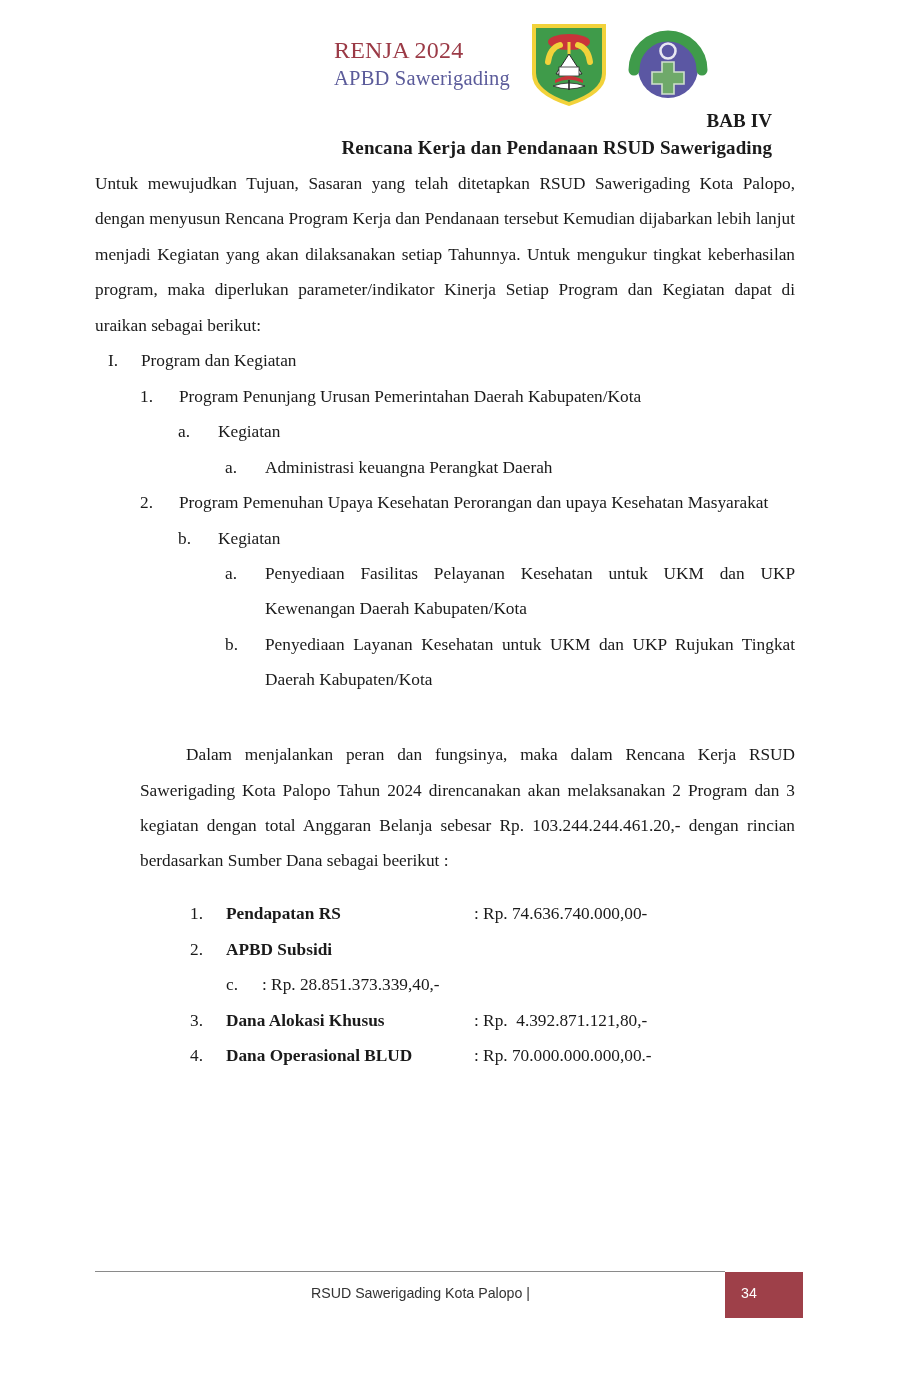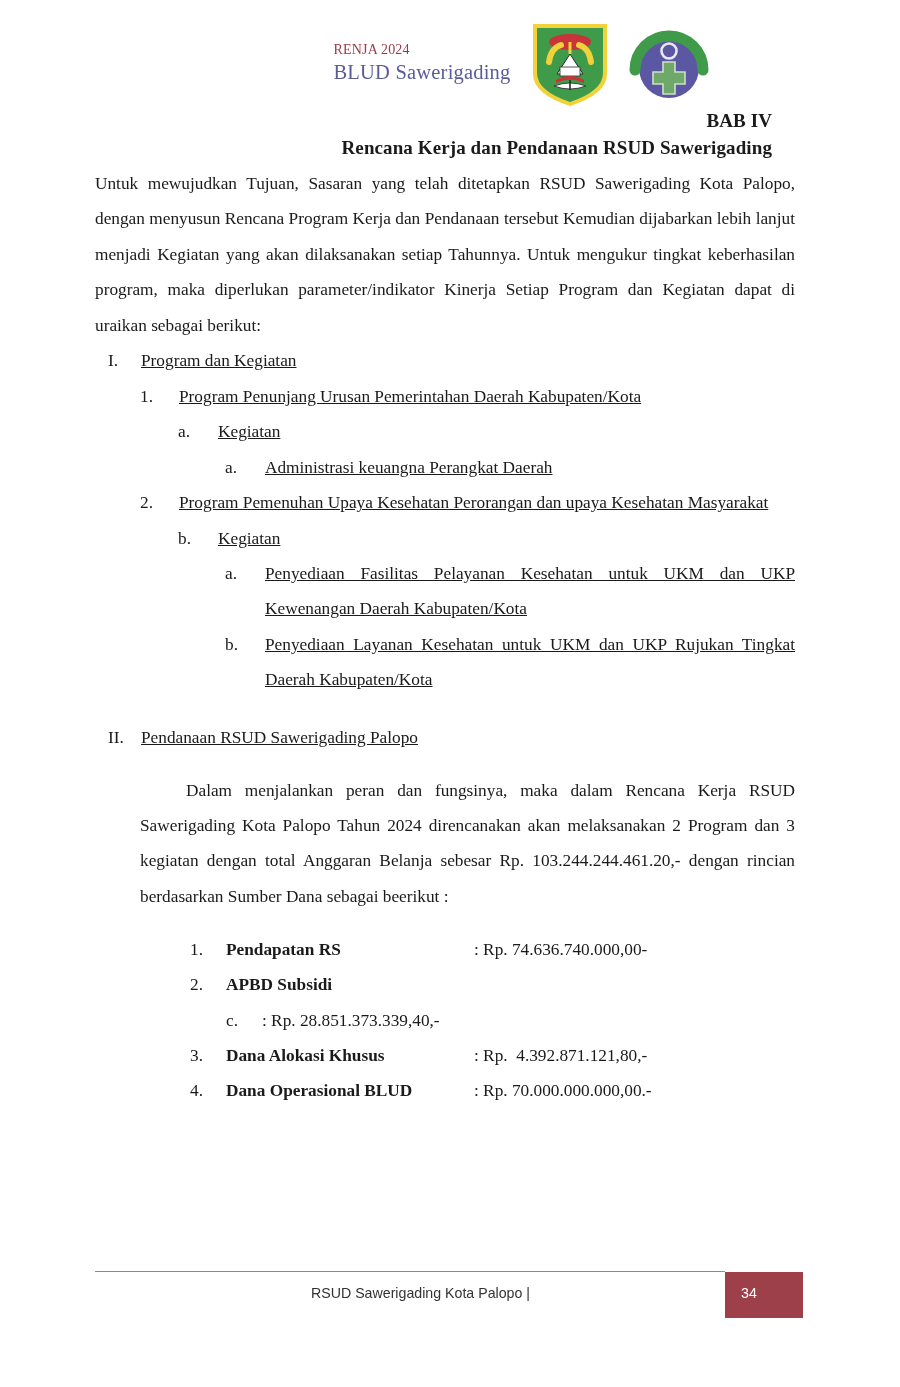--- a/index.html
+++ b/index.html
@@ -33,21 +33,21 @@
     align-items: center;
     gap: 16px;
     transform: translateX(72px);
   }
   .header-titles {
     text-align: left;
     line-height: 1.28;
     padding-bottom: 2px;
   }
   .header-renja {
-    font-size: 14px;
+    font-size: 24px;
     color: #9b3a46;
     letter-spacing: 0.2px;
     white-space: nowrap;
   }
   .header-rsud {
     font-size: 20.5px;
     color: #5b5b9a;
     letter-spacing: 0.2px;
     white-space: nowrap;
   }
@@ -89,21 +89,20 @@
     margin: 0;
   }
   .marker {
     flex: 0 0 auto;
     text-align: left;
   }
   .row-text {
     flex: 1 1 auto;
     text-align: justify;
     text-justify: inter-word;
-    text-decoration: underline;
   }
   .row-text.nowrapjust { text-align: left; }
 
   
   .lvl-roman  .marker { width: 33px; margin-left: 13px; }
   .lvl-num    .marker { width: 39px; margin-left: 45px; }
   .lvl-alpha  .marker { width: 40px; margin-left: 83px; }
   .lvl-alpha2 .marker { width: 40px; margin-left: 130px; }
 
   .lvl-roman  .row-text { max-width: 654px; }
@@ -183,21 +182,21 @@
 </style>
 </head>
 <body>
 
 <div class="page">
 
   <div class="doc-header">
     <div class="header-inner">
       <div class="header-titles">
         <div class="header-renja">RENJA 2024</div>
-        <div class="header-rsud">BLUD Sawerigading</div>
+        <div class="header-rsud">APBD Sawerigading</div>
       </div>
 
       <svg class="logo-shield" viewBox="0 0 86 92">
         <path d="M6 6 H80 V56 Q80 76 43 88 Q6 76 6 56 Z" fill="#f2d23a"></path>
         <path d="M10 10 H76 V55 Q76 73 43 84 Q10 73 10 55 Z" fill="#3f9b4a"></path>
         <ellipse cx="43" cy="24" rx="21" ry="8" fill="#c8343a"></ellipse>
         <rect x="41.5" y="24" width="3" height="12" fill="#f2d23a"></rect>
         <path d="M22 44 Q24 30 34 27" stroke="#f2d23a" stroke-width="6" fill="none" stroke-linecap="round"></path>
         <path d="M64 44 Q62 30 52 27" stroke="#f2d23a" stroke-width="6" fill="none" stroke-linecap="round"></path>
         <path d="M30 56 L43 36 L56 56 Z" fill="#ffffff" stroke="#2a2a2a" stroke-width="1"></path>
@@ -255,24 +254,20 @@
       <span class="marker">a.</span>
       <span class="row-text">Penyediaan Fasilitas Pelayanan Kesehatan untuk UKM dan UKP Kewenangan Daerah Kabupaten/Kota</span>
     </div>
     <div class="row lvl-alpha2">
       <span class="marker">b.</span>
       <span class="row-text">Penyediaan Layanan Kesehatan untuk UKM dan UKP Rujukan Tingkat Daerah Kabupaten/Kota</span>
     </div>
 
     <div class="sect-gap"></div>
 
-    <div class="row lvl-roman">
-      <span class="marker">II.</span>
-      <span class="row-text nowrapjust">Pendanaan RSUD Sawerigading Palopo</span>
-    </div>
 
     <p class="para-ii">Dalam menjalankan peran dan fungsinya, maka dalam Rencana Kerja RSUD Sawerigading Kota Palopo Tahun 2024 direncanakan akan melaksanakan 2 Program dan 3 kegiatan dengan total Anggaran Belanja sebesar Rp. 103.244.244.461.20,- dengan rincian berdasarkan Sumber Dana sebagai beerikut :</p>
 
     <div class="fund-list">
       <div class="fund-row">
         <span class="fund-num">1.</span>
         <span class="fund-label lbl-main">Pendapatan RS</span>
         <span class="fund-amount">: Rp. 74.636.740.000,00-</span>
       </div>
       <div class="fund-row">

